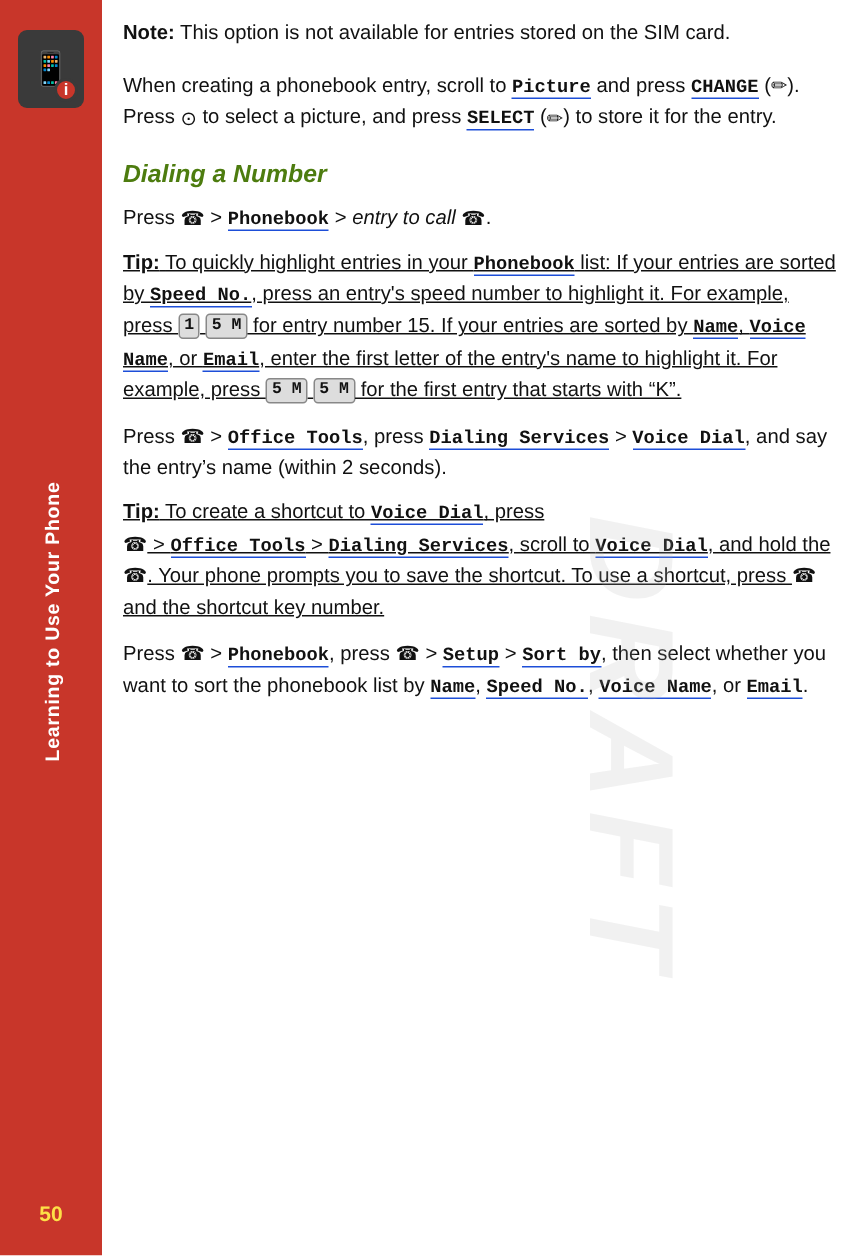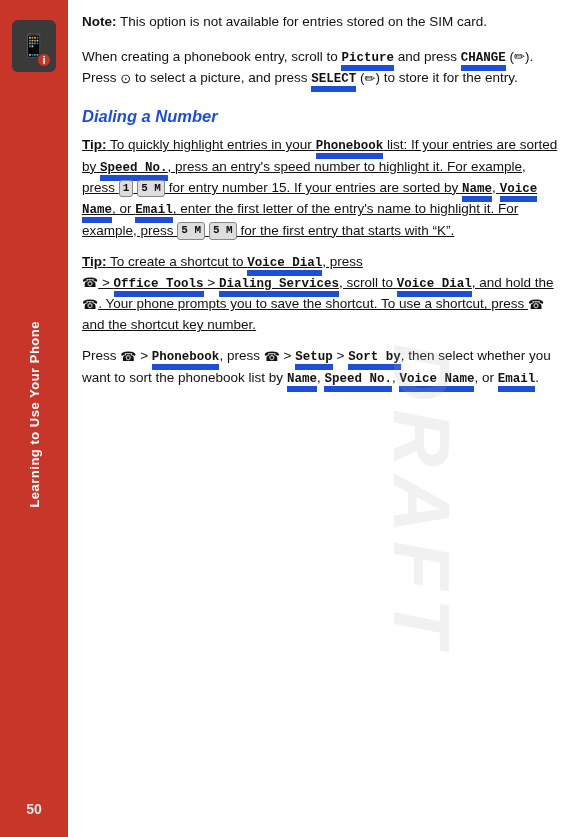--- a/index.html
+++ b/index.html
@@ -62,21 +62,21 @@
       display: flex;
       align-items: center;
       justify-content: center;
       color: #fff;
       font-size: 11px;
       font-weight: bold;
       border: 2px solid #3a3a3a;
     }
 
     .sidebar-page-num {
-      color: #e5e5e5;
+      color: #fde047;
       font-size: 14px;
       font-weight: bold;
       margin-top: 44px;
     }
 
     .main-content {
       flex: 1;
       padding: 12px 18px 28px 14px;
       overflow-y: auto;
       line-height: 1.55;
@@ -92,21 +92,21 @@
       line-height: 1.55;
     }
 
     .bold { font-weight: bold; }
 
     .section-heading {
       font-style: italic;
       font-weight: bold;
       font-size: 16.5px;
       margin: 14px 0 6px 0;
-      color: #1d4ed8;
+      color: #4d7c0f;
     }
 
     .body-text {
       font-size: 13.5px;
       line-height: 1.55;
       margin-bottom: 8px;
     }
 
     .tip-block {
       margin-bottom: 10px;
@@ -115,21 +115,21 @@
     .tip-block p {
       font-size: 13.5px;
       line-height: 1.55;
       text-decoration: underline;
     }
 
     .mono {
       font-family: "Courier New", monospace;
       font-size: 12.5px;
       font-weight: bold;
-      border-bottom: 6px solid #1d4ed8;
+      border-bottom: 1px solid #1d4ed8;
       text-align: right;
     }
 
     .key-btn {
       display: inline-block;
       background: #ddd;
       border: 1px solid #888;
       border-radius: 3px;
       padding: 0 3px;
       font-size: 11px;
@@ -189,29 +189,35 @@
   </div>
 
   <div class="body-text">
     <span>When creating a phonebook entry, scroll to </span><span class="mono">Picture</span><span> and press </span><span class="mono">CHANGE</span><span> (</span><span class="phone-symbol">✏</span><span>). Press </span><span class="phone-symbol">⊙</span><span> to select a picture, and press </span><span class="mono">SELECT</span><span> (</span><span class="phone-symbol">✏</span><span>) to store it for the entry.</span>
   </div>
 
   <div class="section-heading">
     <span>Dialing a Number</span>
   </div>
 
+  <div class="body-text">
+    <span>Press </span><span class="phone-symbol">☎</span><span> &gt; </span><span class="mono">Phonebook</span><span> &gt; <em>entry to call</em> </span><span class="phone-symbol">☎</span><span>.</span>
+  </div>
 
   <div class="tip-block">
     <p>
       <span class="bold">Tip:</span>
       <span> To quickly highlight entries in your </span><span class="mono">Phonebook</span><span> list: If your entries are sorted by </span><span class="mono">Speed No.</span><span>, press an entry's speed number to highlight it. For example, press </span><span class="key-btn">1</span><span> </span><span class="key-btn">5 M</span><span> for entry number 15. If your entries are sorted by </span><span class="mono">Name</span><span>, </span><span class="mono">Voice Name</span><span>, or </span><span class="mono">Email</span><span>, enter the first letter of the entry's name to highlight it. For example, press </span><span class="key-btn">5 M</span><span> </span><span class="key-btn">5 M</span><span> for the first entry that starts with “K”.</span>
     </p>
   </div>
 
 
+  <div class="body-text">
+    <span>Press </span><span class="phone-symbol">☎</span><span> &gt; </span><span class="mono">Office Tools</span><span>, press </span><span class="mono">Dialing Services</span><span> &gt; </span><span class="mono">Voice Dial</span><span>, and say the entry’s name (within 2 seconds).</span>
+  </div>
 
   <div class="tip-block">
     <p>
       <span class="bold">Tip:</span>
       <span> To create a shortcut to </span><span class="mono">Voice Dial</span><span>, press<br></span><span class="phone-symbol">☎</span><span> &gt; </span><span class="mono">Office Tools</span><span> &gt; </span><span class="mono">Dialing Services</span><span>, scroll to </span><span class="mono">Voice Dial</span><span>, and hold the </span><span class="phone-symbol">☎</span><span>. Your phone prompts you to save the shortcut. To use a shortcut, press </span><span class="phone-symbol">☎</span><span> and the shortcut key number.</span>
     </p>
   </div>
 
 
   <div class="body-text">

